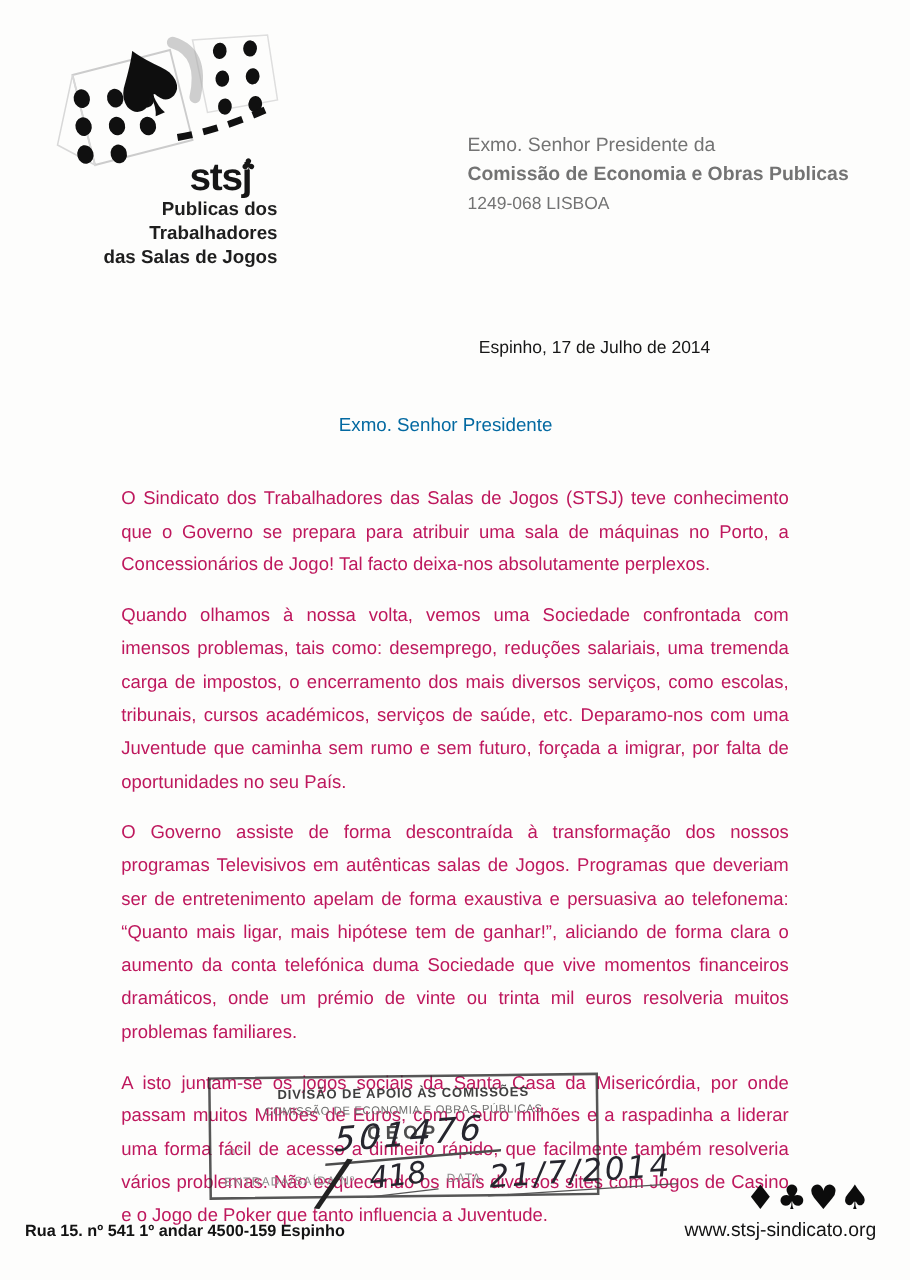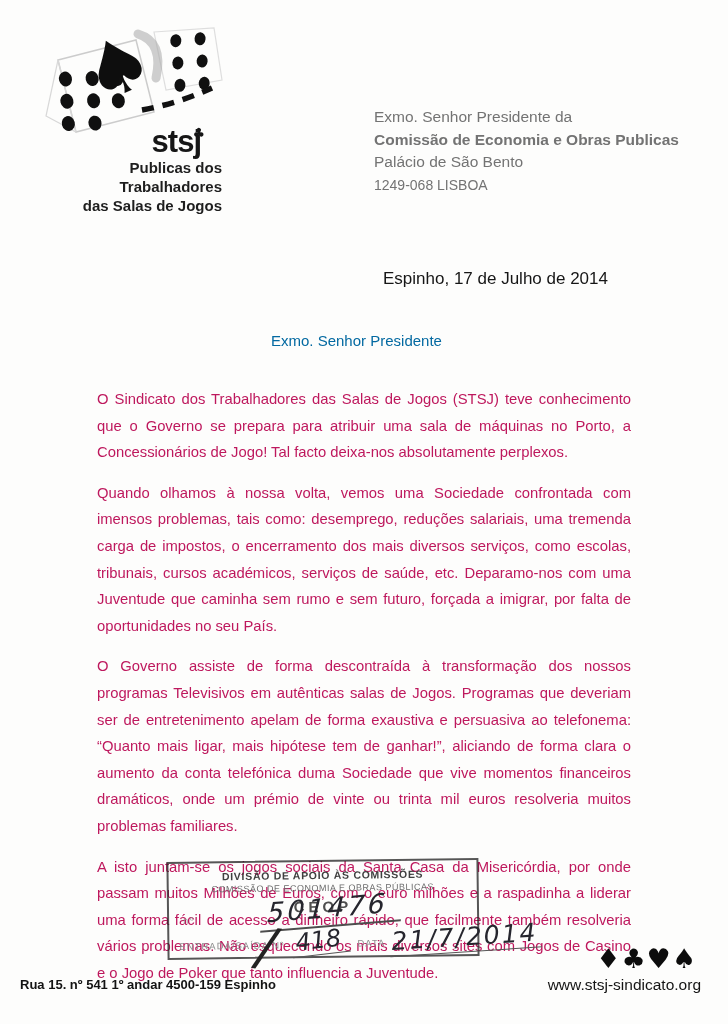--- a/index.html
+++ b/index.html
@@ -24,21 +24,21 @@
     position:absolute;right:-4px;top:-9px;
     font-size:14px;letter-spacing:0;color:#161616;
     font-family:"DejaVu Sans",sans-serif;
   }
   .org-name{font-size:15px;font-weight:700;line-height:19px;color:#1e1e1e;}
 
   
   .recipient{left:374px;top:106px;font-size:15.5px;line-height:22.5px;color:#737373;}
   .recipient .bold{font-weight:700;}
   .recipient .zip{font-size:14px;}
-  .dateline{left:383px;top:269px;font-size:17px;color:#161616;}
+  .dateline{left:383px;top:269px;font-size:14px;color:#161616;}
 
   
   .salutation{left:271px;top:332px;font-size:15px;color:#0369a1;}
   .body-text{left:97px;top:386px;width:534px;}
   .body-text p{
     margin:0 0 14px 0;
     font-size:14.8px;line-height:26.6px;
     text-align:justify;color:#be185d;
   }
 
@@ -131,21 +131,20 @@
       <span class="club-mark">♣</span>
     </span>
   </div>
   <div class="org-name">Publicas dos Trabalhadores</div>
   <div class="org-name">das Salas de Jogos</div>
 </div>
 
 <div class="abs recipient">
   <div>Exmo. Senhor Presidente da</div>
   <div class="bold">Comissão de Economia e Obras Publicas</div>
-  <div>Palácio de São Bento</div>
   <div class="zip">1249-068 LISBOA</div>
 </div>
 
 <div class="abs dateline">Espinho, 17 de Julho de 2014</div>
 
 <div class="abs salutation">Exmo. Senhor Presidente</div>
 
 <div class="abs body-text">
   <p>O Sindicato dos Trabalhadores das Salas de Jogos (STSJ) teve conhecimento que o Governo se prepara para atribuir uma sala de máquinas no Porto, a Concessionários de Jogo! Tal facto deixa-nos absolutamente perplexos.</p>
   <p>Quando olhamos à nossa volta, vemos uma Sociedade confrontada com imensos problemas, tais como: desemprego, reduções salariais, uma tremenda carga de impostos, o encerramento dos mais diversos serviços, como escolas, tribunais, cursos académicos, serviços de saúde, etc. Deparamo-nos com uma Juventude que caminha sem rumo e sem futuro, forçada a imigrar, por falta de oportunidades no seu País.</p>

